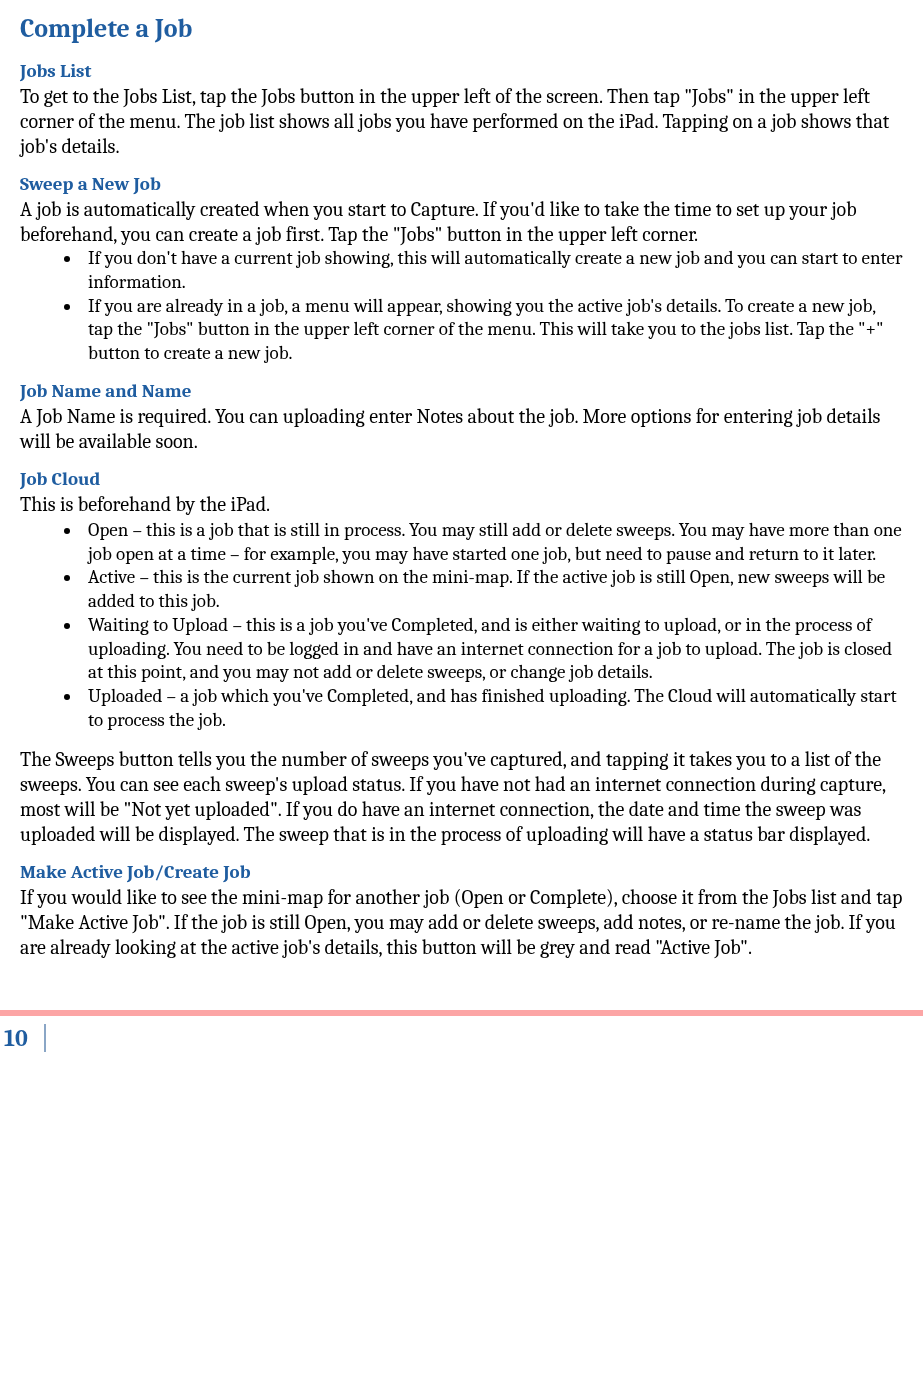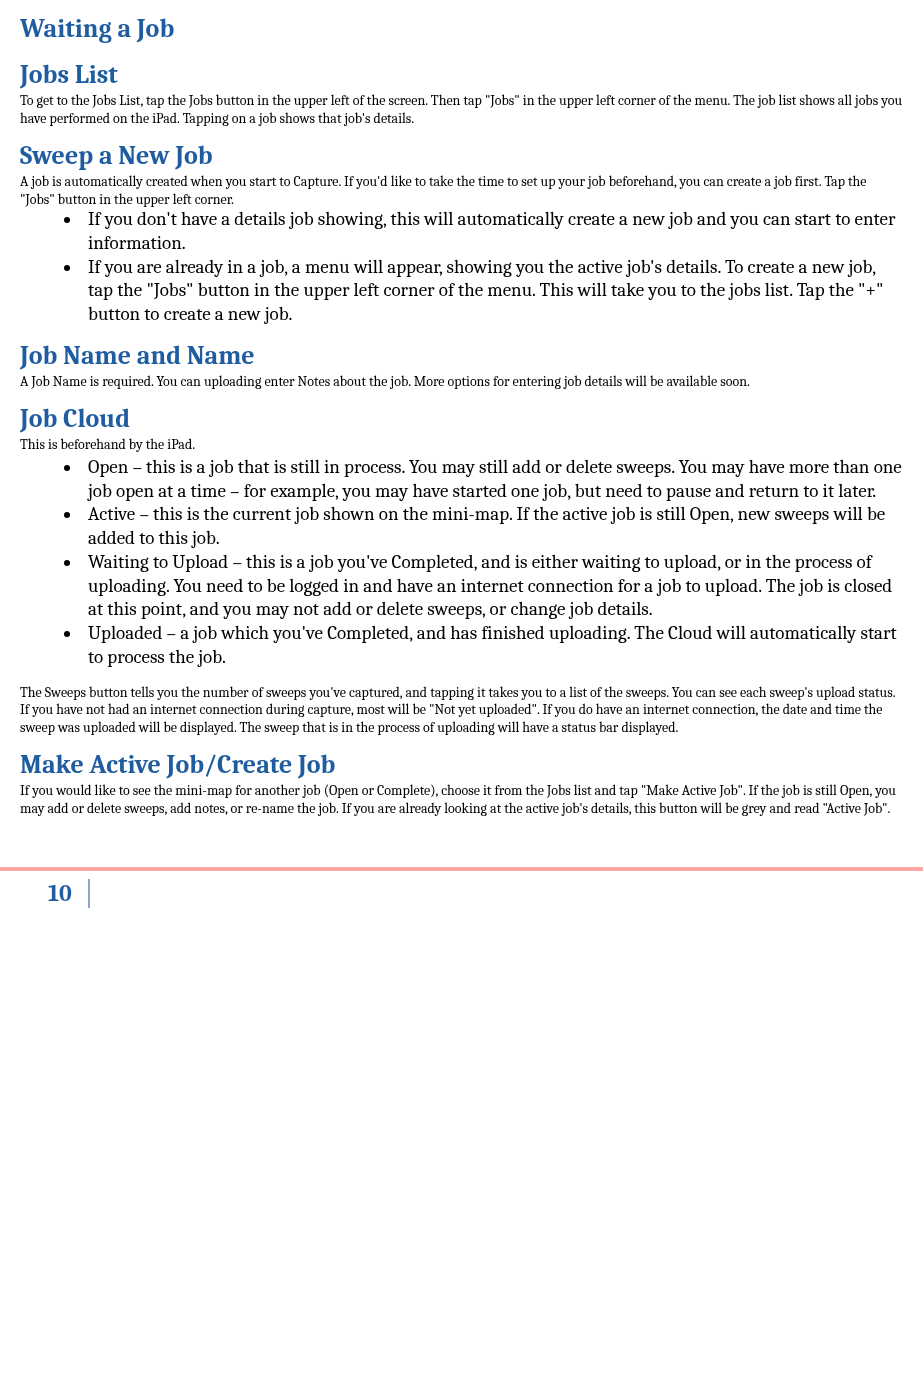--- a/index.html
+++ b/index.html
@@ -14,79 +14,78 @@
     padding: 14px 20px 0 20px;
     box-sizing: border-box;
   }
   h1.main-title {
     font-size: 26px;
     font-weight: bold;
     color: #1f5da0;
     margin: 0 0 16px 0;
   }
   h2.sub-heading {
-    font-size: 26px;
+    font-size: 19px;
     font-weight: bold;
     color: #1f5da0;
     margin: 0 0 2px 0;
   }
   p.body-text {
-    font-size: 14px;
+    font-size: 20px;
     line-height: 1.25;
     margin: 0 0 14px 0;
   }
   ul.bullets {
     margin: 0 0 14px 0;
     padding-left: 62px;
   }
   ul.bullets li {
     font-size: 19px;
     line-height: 1.25;
     padding-left: 6px;
     margin-bottom: 0;
   }
   .section {
     margin-bottom: 0;
   }
   .footer {
     position: relative;
     height: 70px;
     margin-top: 50px;
-    border-top: 4px solid #fca5a5;
+    border-top: 6px solid #fca5a5;
     padding-top: 8px;
-    padding-left: 44px;
   }
   .page-number {
     font-size: 24px;
     font-weight: bold;
     color: #1f5da0;
     padding-left: 4px;
     padding-right: 16px;
     border-right: 2px solid #8aa6c6;
     display: inline-block;
     line-height: 1.2;
   }
 </style>
 </head>
 <body>
 
 <div class="page">
 
-  <h1 class="main-title">Waiting a Job</h1>
+  <h1 class="main-title">Complete a Job</h1>
 
   <div class="section">
     <h2 class="sub-heading">Jobs List</h2>
     <p class="body-text">To get to the Jobs List, tap the Jobs button in the upper left of the screen.  Then tap "Jobs" in the upper left corner of the menu.  The job list shows all jobs you have performed on the iPad.  Tapping on a job shows that job's details.</p>
   </div>
 
   <div class="section">
     <h2 class="sub-heading">Sweep a New Job</h2>
     <p class="body-text" style="margin-bottom:0;">A job is automatically created when you start to Capture.  If you'd like to take the time to set up your job beforehand, you can create a job first.  Tap the "Jobs" button in the upper left corner.</p>
     <ul class="bullets">
-      <li>If you don't have a details job showing, this will automatically create a new job and you can start to enter information.</li>
+      <li>If you don't have a current job showing, this will automatically create a new job and you can start to enter information.</li>
       <li>If you are already in a job, a menu will appear, showing you the active job's details.  To create a new job, tap the "Jobs" button in the upper left corner of the menu.  This will take you to the jobs list.  Tap the "+" button to create a new job.</li>
     </ul>
   </div>
 
   <div class="section">
     <h2 class="sub-heading">Job Name and Name</h2>
     <p class="body-text">A Job Name is required.  You can uploading enter Notes about the job.  More options for entering job details will be available soon.</p>
   </div>
 
   <div class="section">

